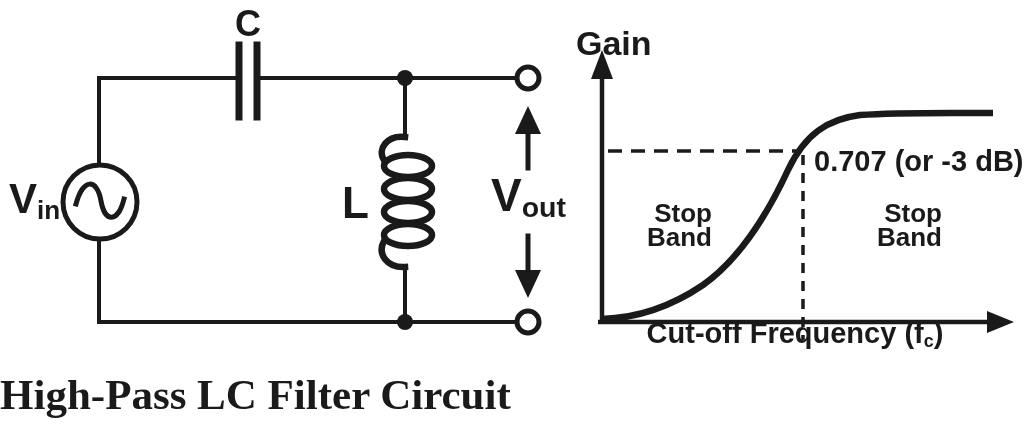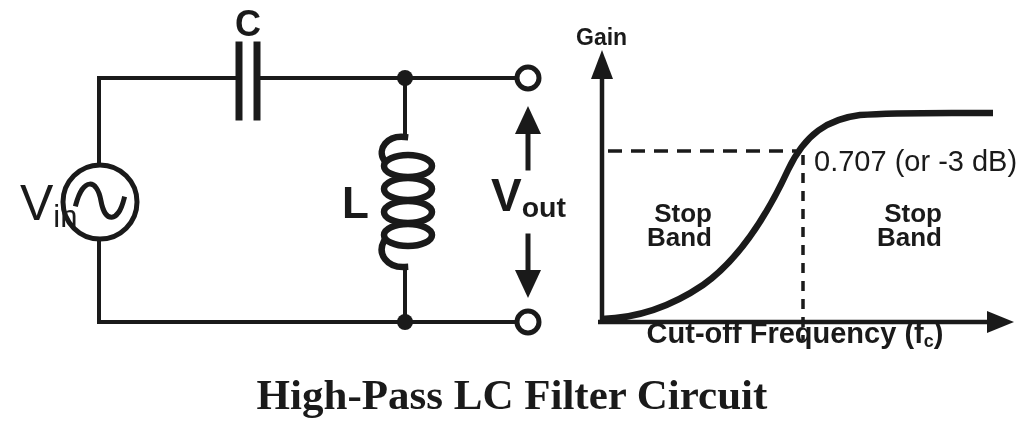--- a/index.html
+++ b/index.html
@@ -31,57 +31,57 @@
     font-size: 0.62em;
     vertical-align: -0.22em;
     line-height: 0;
   }
   .cap-label {
     left: 226px; top: 6px; width: 44px;
     text-align: center;
     font-size: 36px; font-weight: 700;
   }
   .vin-label {
-    left: 20px; top: 178px;
-    font-size: 50px; font-weight: 400;
+    left: 9px; top: 178px;
+    font-size: 42px; font-weight: 700;
   }
   .ind-label {
     left: 342px; top: 181px;
     font-size: 44px; font-weight: 700;
   }
   .vout-label {
     left: 491px; top: 172px;
     font-size: 46px; font-weight: 700;
   }
   .gain-label {
     left: 576px; top: 26px;
-    font-size: 23px; font-weight: 700;
+    font-size: 34px; font-weight: 700;
   }
   .cutoff-annot {
     left: 814px; top: 147px;
-    font-size: 29px; font-weight: 400;
+    font-size: 29px; font-weight: 700;
   }
   .band-label {
     position: absolute;
     width: 90px;
     text-align: right;
     font-size: 26px; font-weight: 700;
     line-height: 24px;
     color: #1a1a1a;
   }
   .stop-band { left: 622px; top: 201px; }
   .pass-band { left: 852px; top: 201px; }
   .xaxis-label {
     left: 615px; top: 319px; width: 360px;
     text-align: center;
     font-size: 29px; font-weight: 600;
   }
   .page-title {
     left: 0; top: 373px; width: 1024px;
-    text-align: center;
+    text-align: left;
     font-family: "Liberation Serif", "DejaVu Serif", serif;
     font-size: 43px; font-weight: 700;
   }
 </style>
 </head>
 <body>
 
 <div id="stage">
 
   <svg id="drawing" width="1024" height="434" viewBox="0 0 1024 434">

